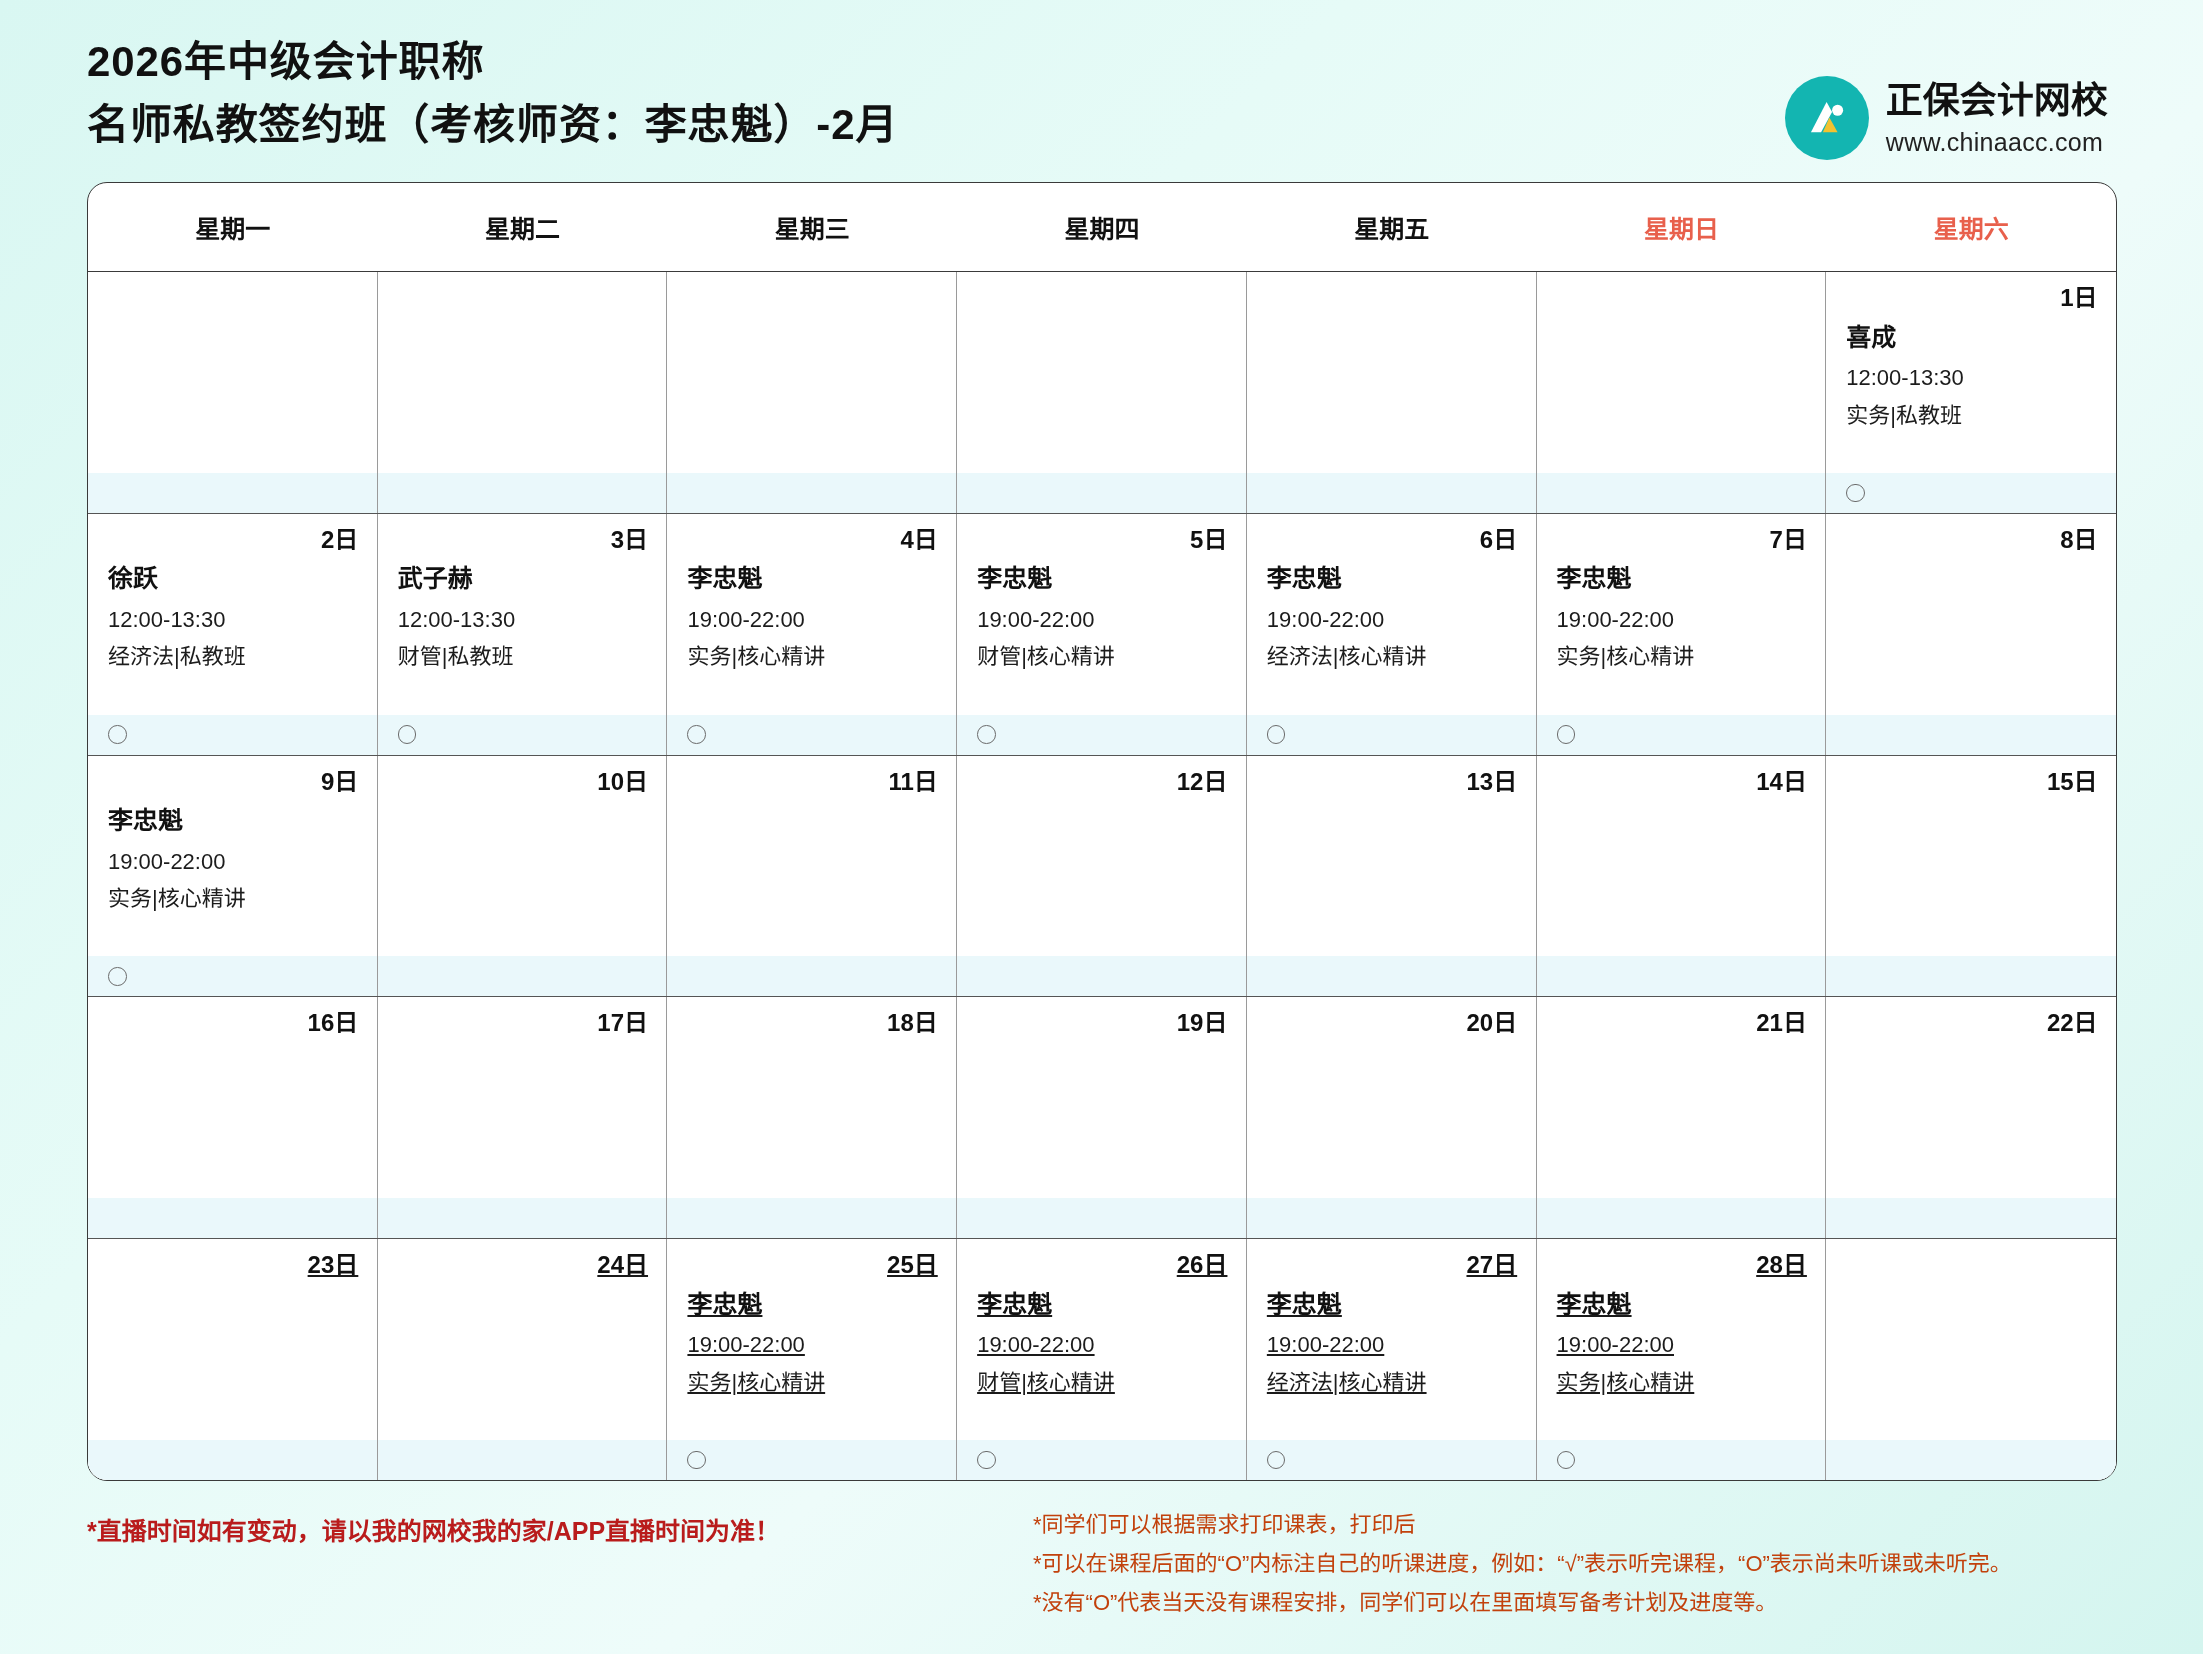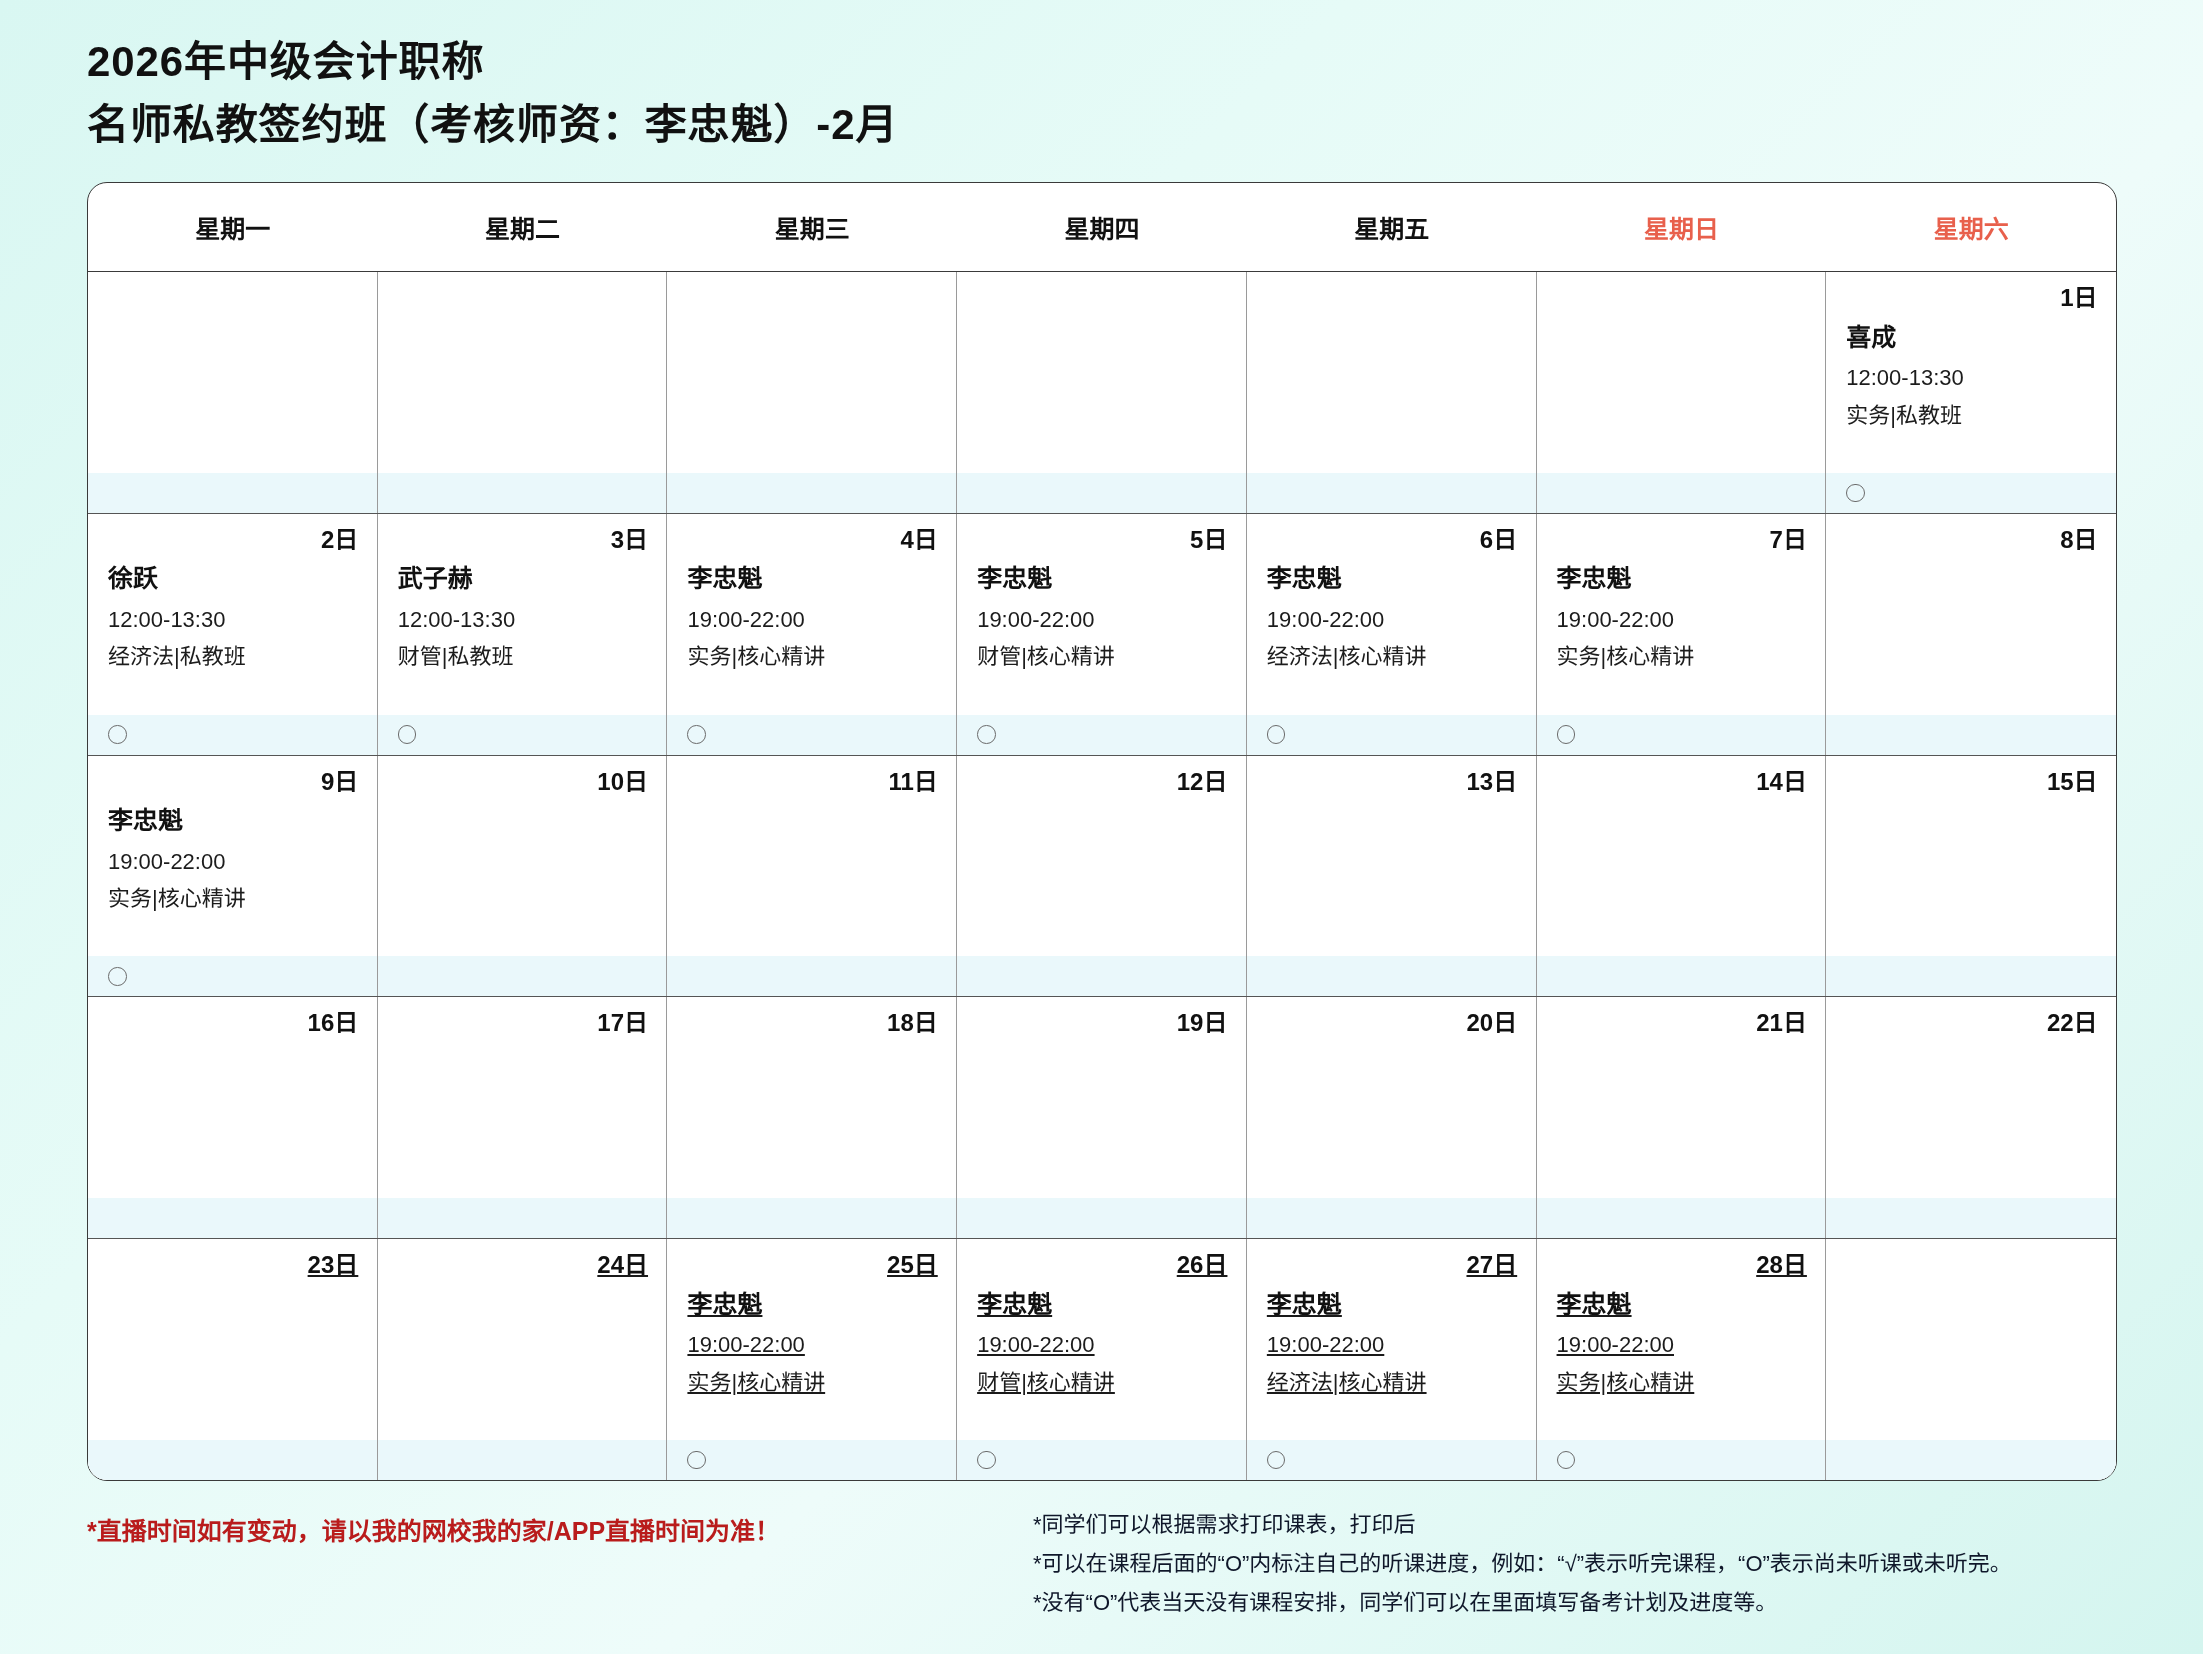--- a/index.html
+++ b/index.html
@@ -196,34 +196,47 @@
   }
   .foot-left {
     font-size: 25px;
     font-weight: bold;
     color: #b91c1c;
     padding-top: 3.7px;
   }
   .foot-right {
     width: 1084px;
     font-size: 22px;
-    color: #0f172a;
+    color: #c2410c;
     line-height: 1.6;
   }
   .foot-right div { margin-bottom: 3.7px; }
 </style>
 </head>
 <body>
 
 <div class="page">
 
   <div class="header">
     <div class="title-block">
       <div class="title-line1">2026年中级会计职称</div>
       <div class="title-line2">名师私教签约班（考核师资：李忠魁）-2月</div>
+    </div>
+    <div class="brand">
+      <div class="brand-logo">
+        <svg width="57" height="57" viewBox="0 0 62 62" aria-hidden="true">
+          <path d="M13 46 L30 13 L36 24 L24 46 Z" fill="#ffffff"></path>
+          <path d="M33 30 L42 46 L26 46 Z" fill="#f2c230"></path>
+          <circle cx="42" cy="22" r="6" fill="#ffffff"></circle>
+        </svg>
+      </div>
+      <div class="brand-text">
+        <div class="brand-name">正保会计网校</div>
+        <div class="brand-url">www.chinaacc.com</div>
+      </div>
     </div>
   </div>
 
   <div class="calendar">
     <div class="weekdays">
       <div class="weekday">星期一</div>
       <div class="weekday">星期二</div>
       <div class="weekday">星期三</div>
       <div class="weekday">星期四</div>
       <div class="weekday">星期五</div>

